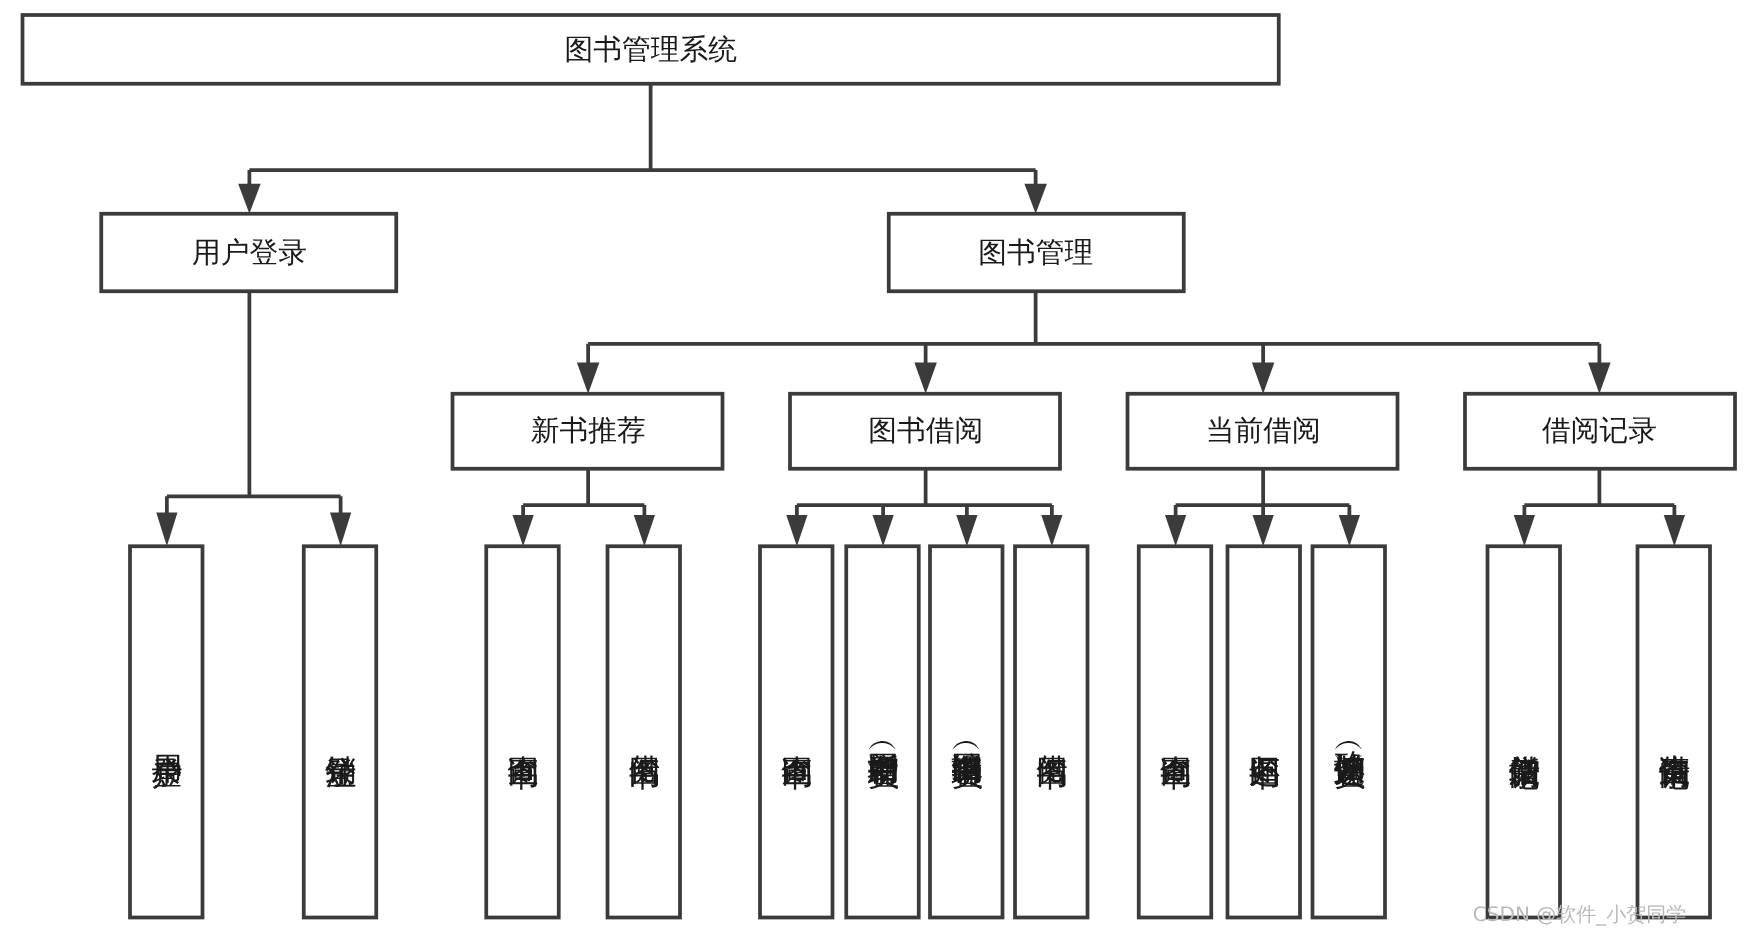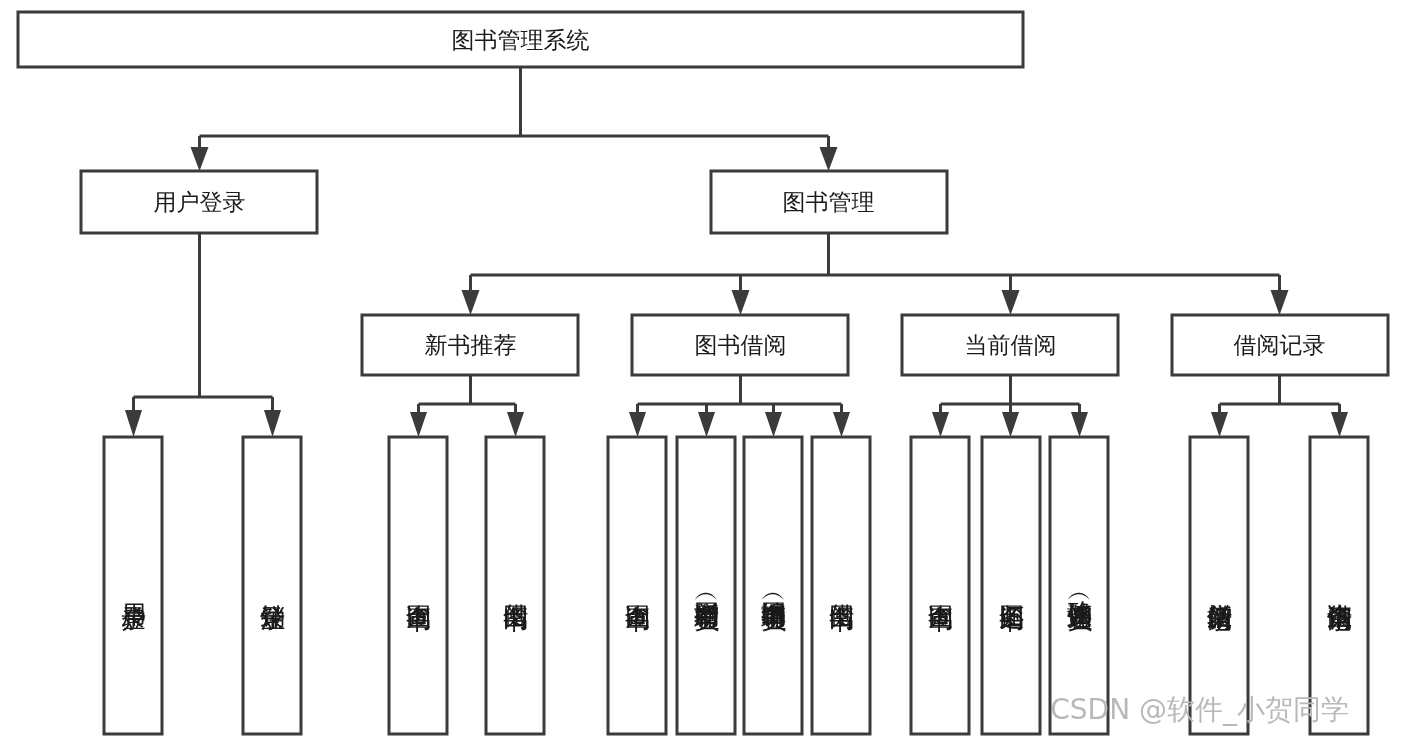--- a/index.html
+++ b/index.html
@@ -70,23 +70,23 @@
     height: 100%;
     display: flex;
     align-items: center;
     justify-content: center;
     white-space: nowrap;
     box-sizing: border-box;
   }
   .watermark {
     position: absolute;
     right: 10px;
-    bottom: 18px;
-    font-family: "DejaVu Sans", "Liberation Sans", sans-serif;
-    font-size: 28px;
+    bottom: 4px;
+    font-family: "DejaVu Sans", "Liberation Sans", sans-serif;
+    font-size: 16px;
     color: #b9b9b9;
     white-space: nowrap;
     user-select: none;
   }
 </style>
 </head>
 <body>
 
 <div id="diagram-root">
 

